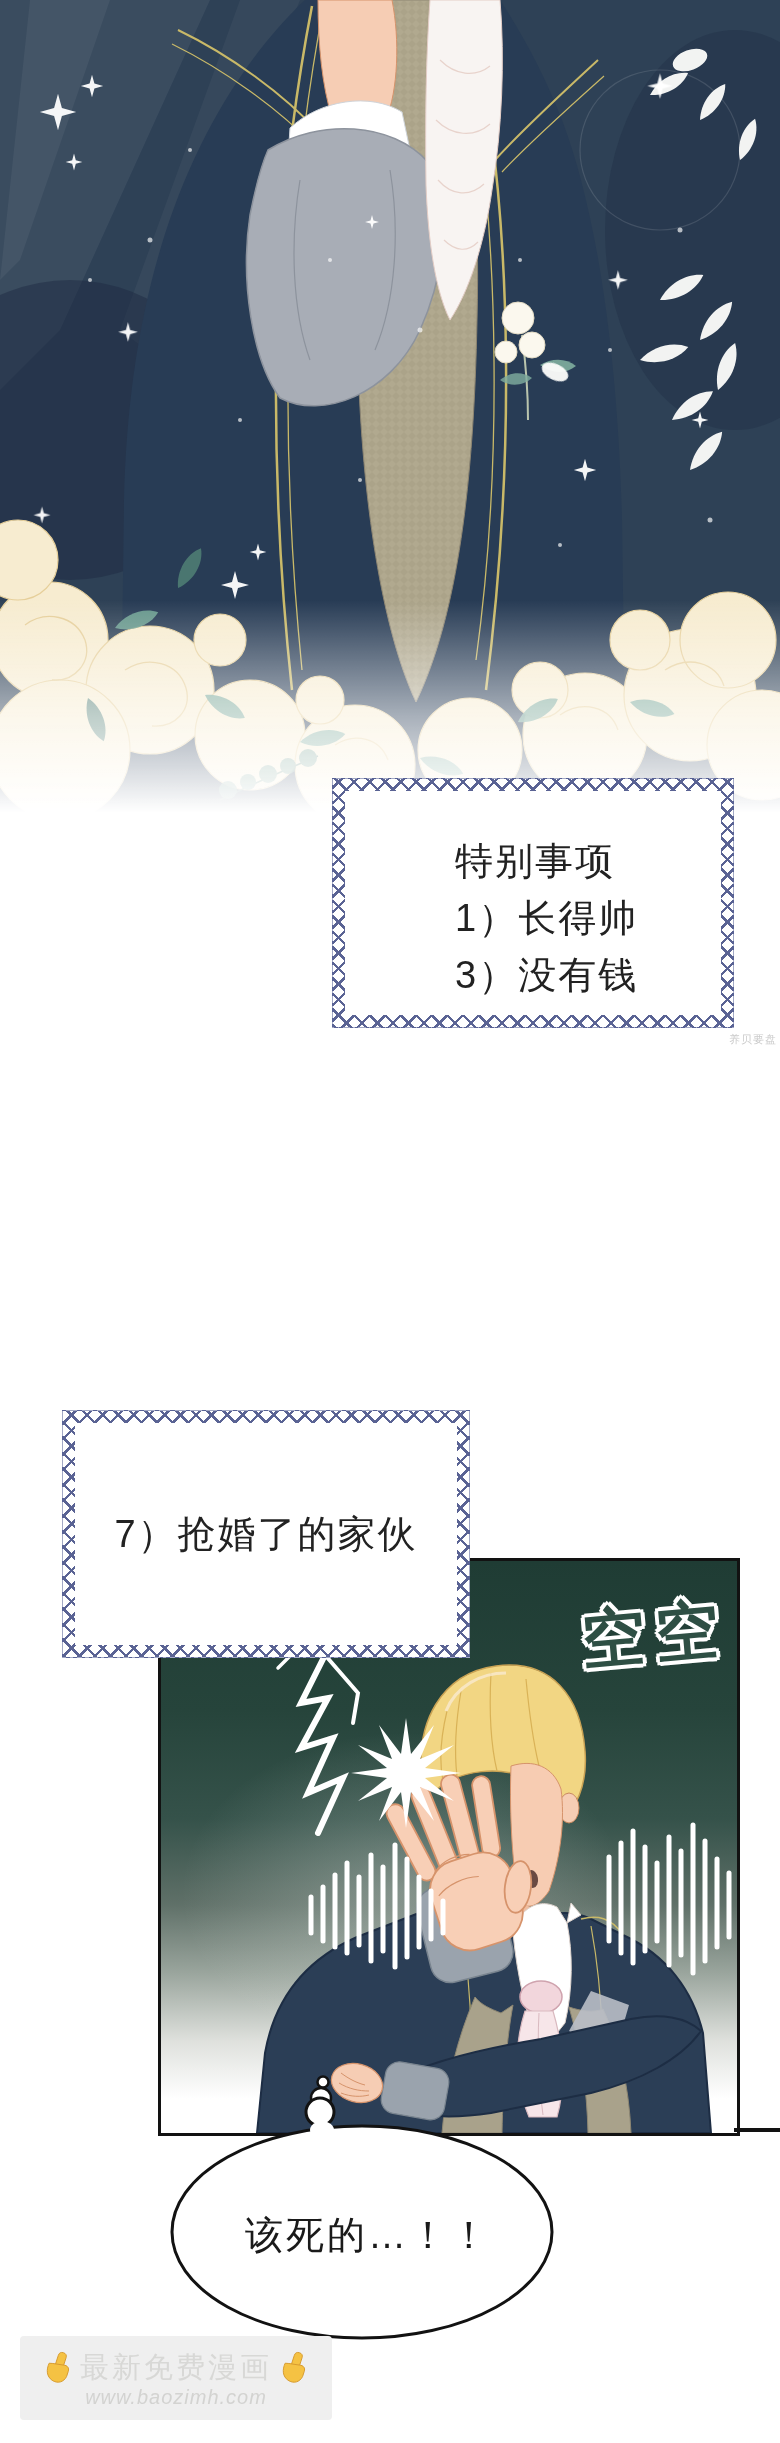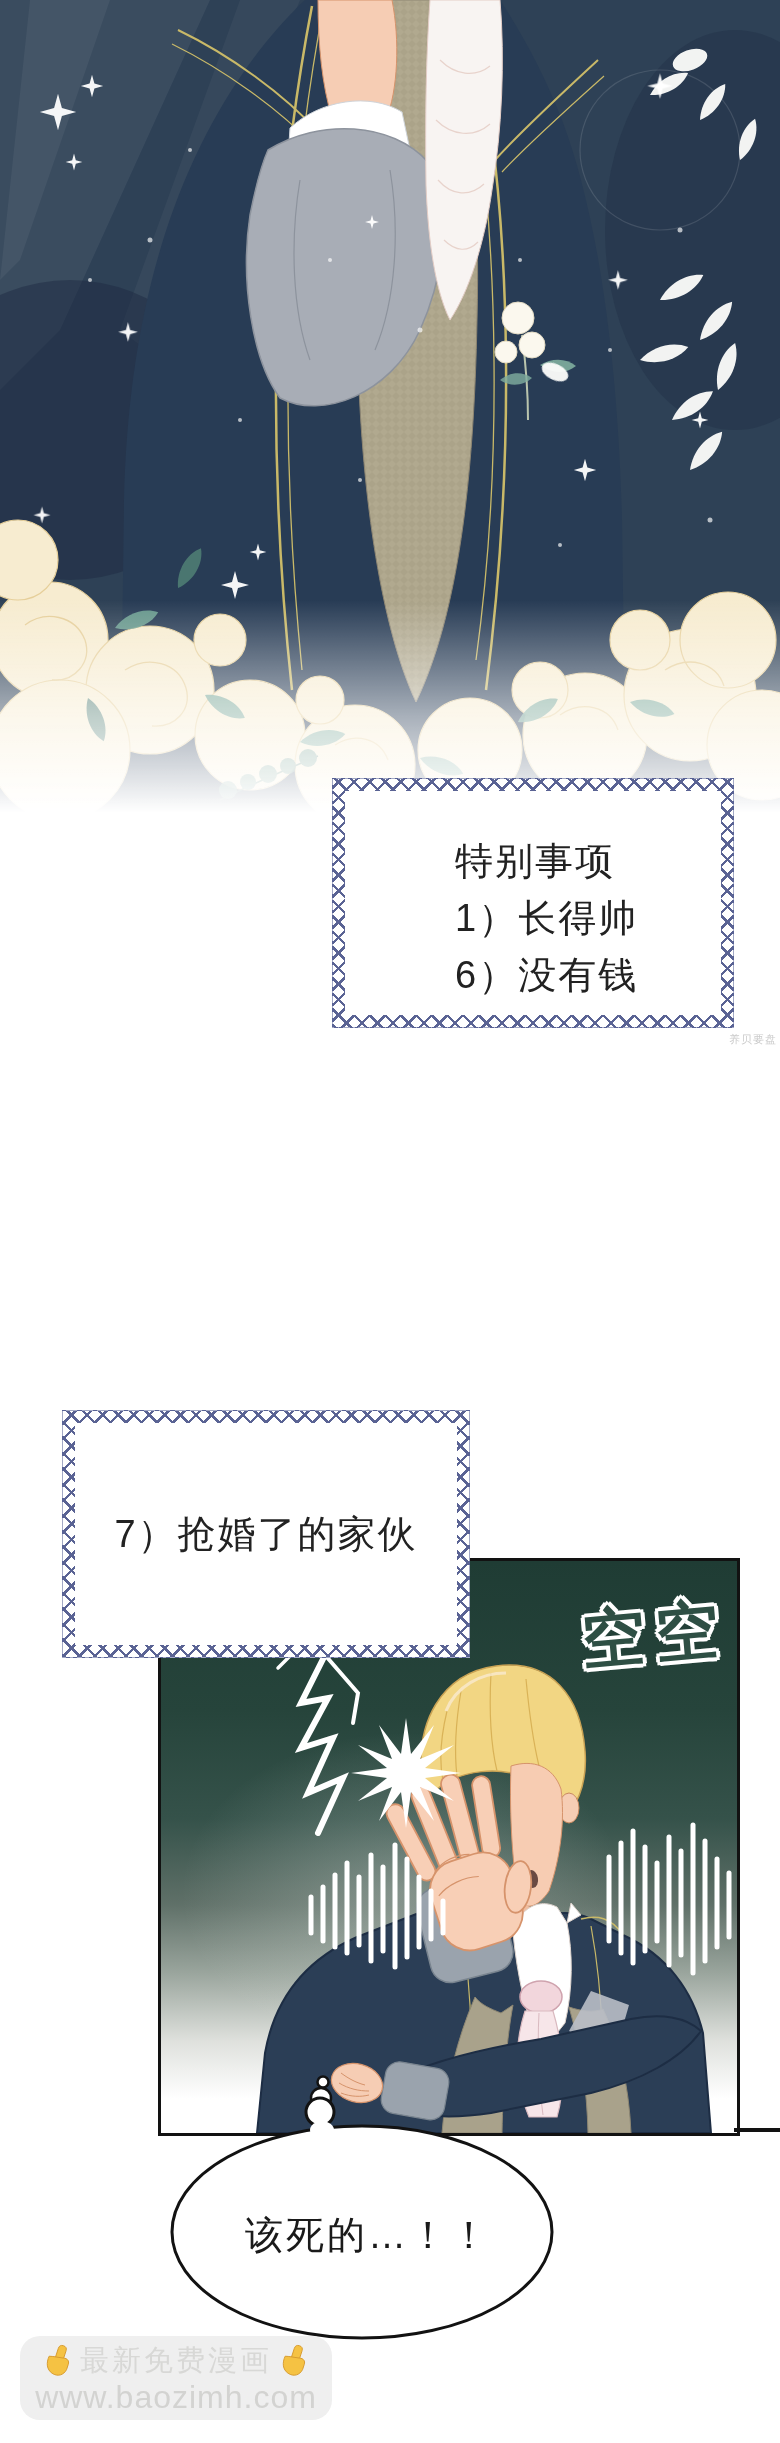--- a/index.html
+++ b/index.html
@@ -31,23 +31,23 @@
   .sfx{position:absolute;right:8px;top:30px;font-size:64px;font-weight:bold;letter-spacing:10px;
       color:#2e4f44;transform:rotate(-5deg);
       text-shadow:4px 0 0 #fff,-4px 0 0 #fff,0 4px 0 #fff,0 -4px 0 #fff,
                   3px 3px 0 #fff,-3px 3px 0 #fff,3px -3px 0 #fff,-3px -3px 0 #fff;}
   .panel-line-ext{position:absolute;left:734px;top:2128px;width:46px;height:4px;background:#121212;}
   
   .bubble-svg{position:absolute;left:150px;top:2056px;}
   .bubble-text{font-size:38px;letter-spacing:3px;fill:#1a1a1a;font-family:"Liberation Sans",sans-serif;}
   
   .footer-mark{position:absolute;left:20px;top:2336px;width:312px;height:84px;background:#efefef;
-      border-radius:20px;display:flex;flex-direction:column;align-items:center;justify-content:center;gap:0;}
+      border-radius:4px;display:flex;flex-direction:column;align-items:center;justify-content:center;gap:0;}
   .footer-row1{display:flex;align-items:center;gap:6px;color:#d8d8d6;font-size:29px;letter-spacing:3px;}
-  .footer-row2{color:#d3d3d1;font-size:32px;letter-spacing:1px;margin-top:-2px;}
+  .footer-row2{color:#d3d3d1;font-size:20px;letter-spacing:1px;margin-top:-2px;font-style:italic;}
 </style>
 </head>
 <body>
 
 <div class="page">
 
   <svg class="illustration" width="780" height="812" viewBox="0 0 780 812">
     <defs>
       <linearGradient id="fadeB" x1="0" y1="0" x2="0" y2="1">
         <stop offset="0" stop-color="#ffffff" stop-opacity="0"></stop>
@@ -201,21 +201,21 @@
 
     <rect x="0" y="600" width="780" height="212" fill="url(#fadeB)"></rect>
   </svg>
 
   <div class="ornate" style="left:332px;top:778px;width:402px;height:250px;">
     <div class="lattice"></div>
     <div class="inner">
       <div class="note1-block note-text">
         <div>特别事项</div>
         <div>1）长得帅</div>
-        <div>6）没有钱</div>
+        <div>3）没有钱</div>
       </div>
     </div>
   </div>
 
   <div class="side-mark">养贝要盘</div>
 
   <div class="ornate" style="left:62px;top:1410px;width:408px;height:248px;z-index:3;">
     <div class="lattice"></div>
     <div class="inner">
       <div class="note2-block note-text">

